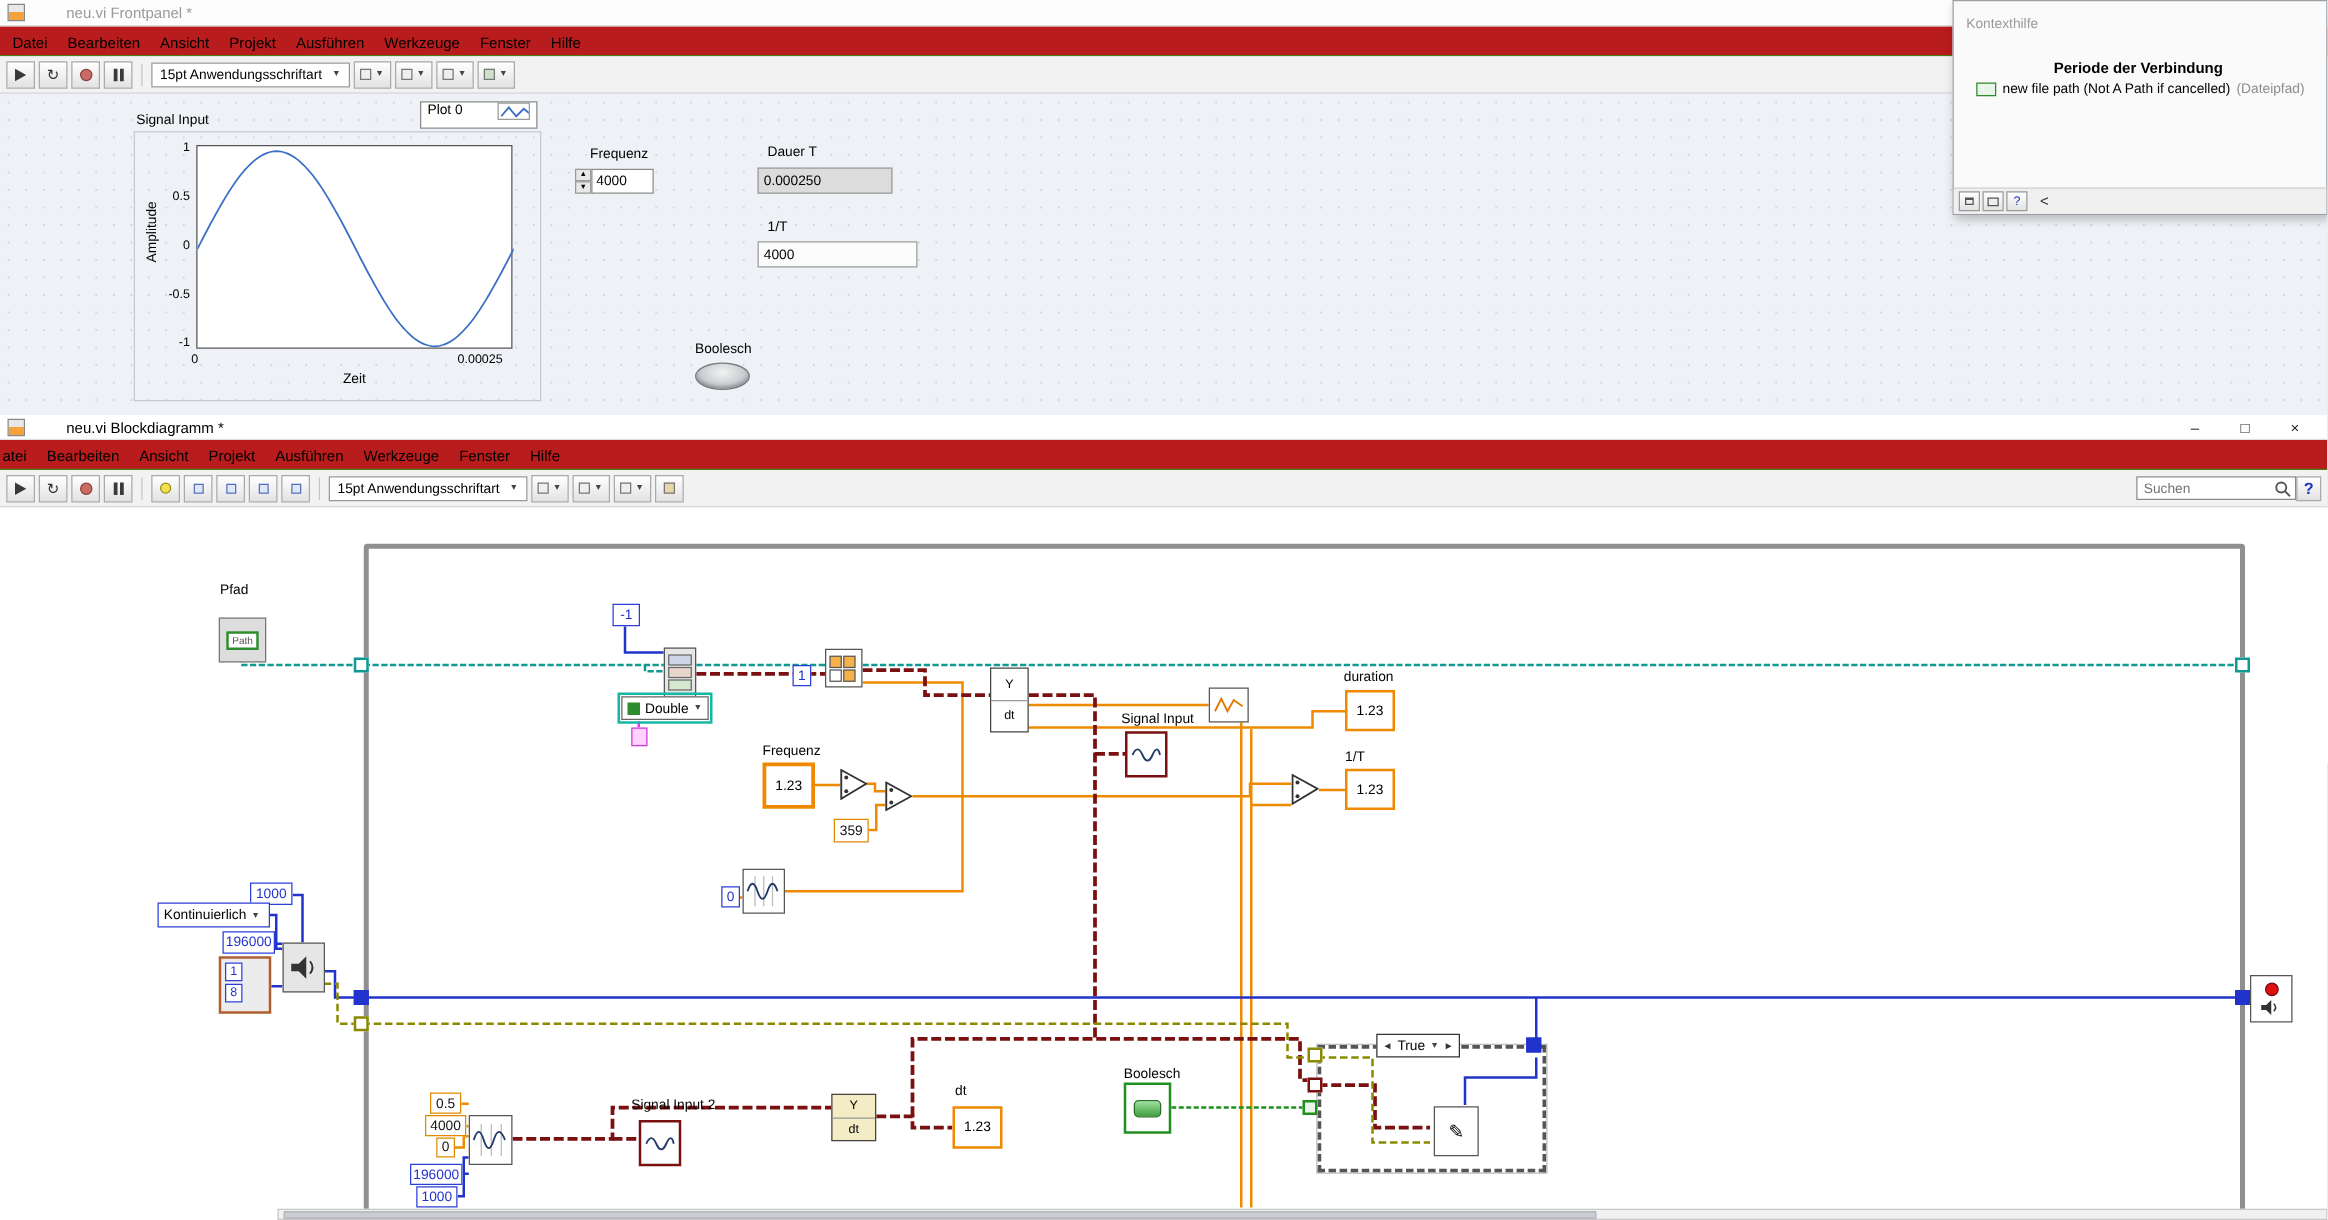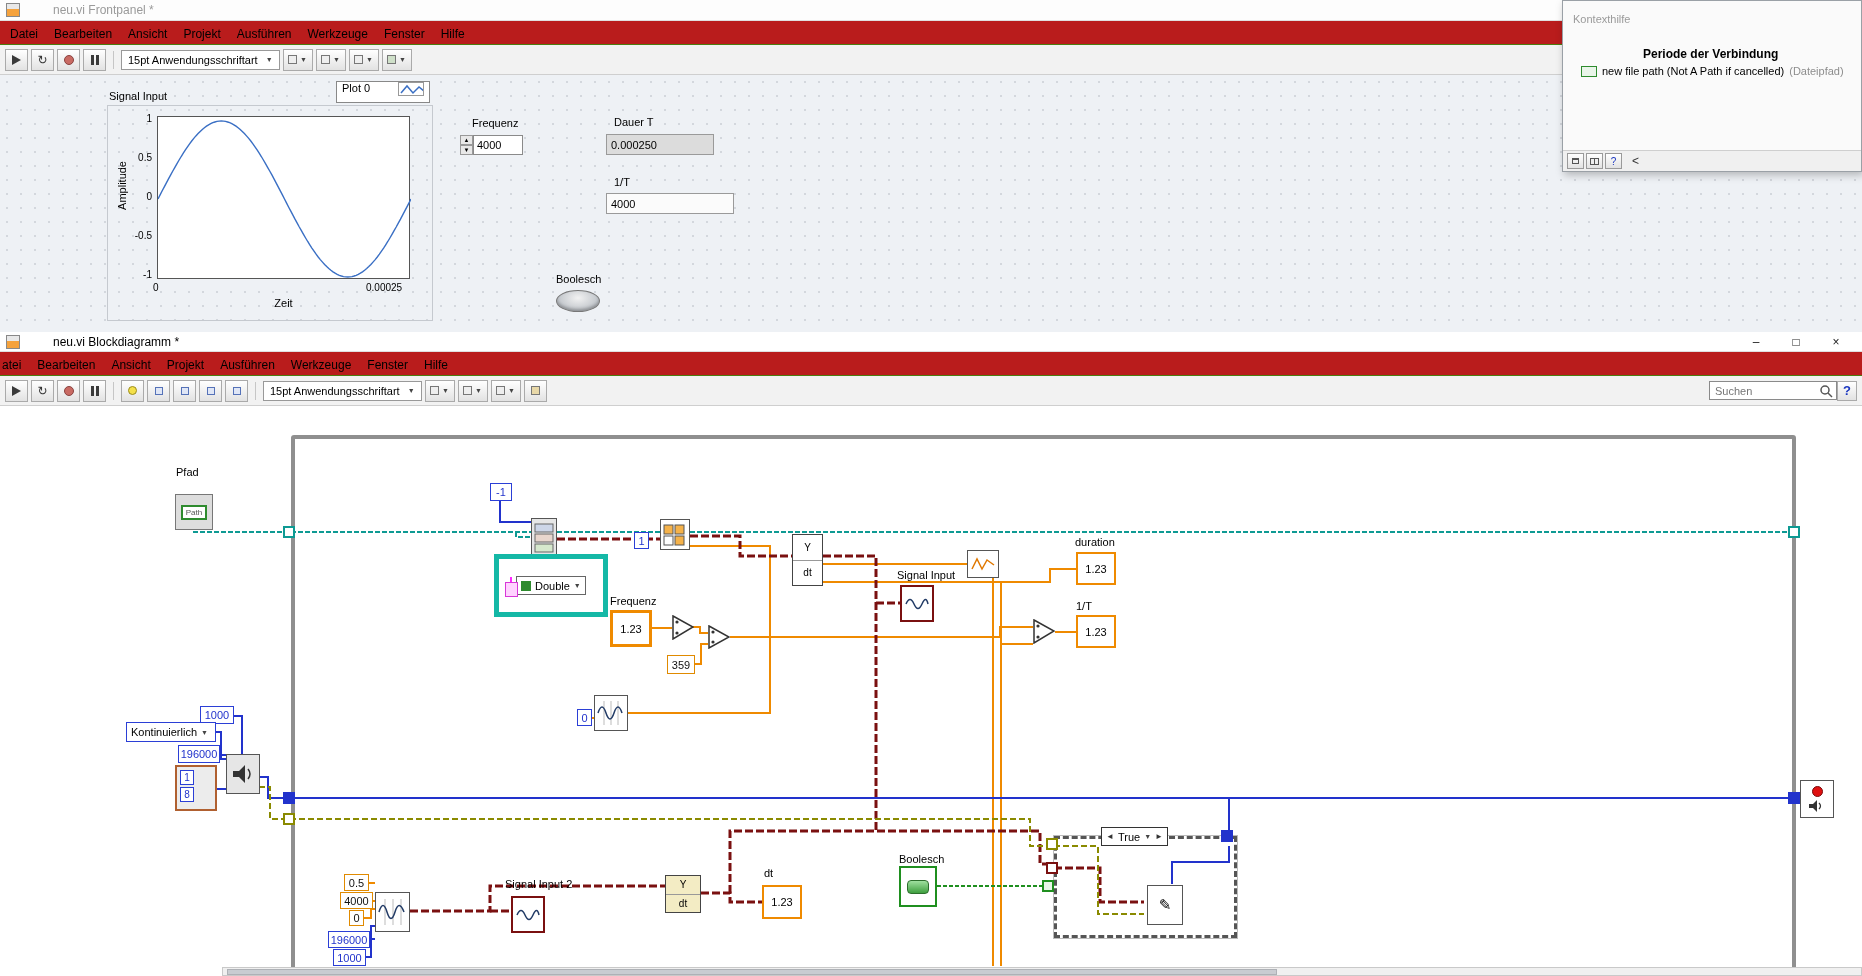--- a/index.html
+++ b/index.html
@@ -92,21 +92,21 @@
   .term { position:absolute; border:2px solid #7a1010; background:#fff; display:flex; align-items:center; justify-content:center; padding:1px; }
   .term.green { border-color:#1f8f1f; }
   .led { width:22px; height:14px; border-radius:4px; background:linear-gradient(#9fe09f,#3f9f3f); border:1px solid #2c6e2c; }
   .icon-node { position:absolute; border:1px solid #555; background:#fff; display:flex; align-items:center; justify-content:center; }
   .icon-node.gray { background:#e6e6e6; }
   .gwf { position:absolute; border:1px solid #444; background:#fff; display:flex; flex-direction:column; }
   .gwf .row { flex:1; display:flex; align-items:center; justify-content:center; font-size:10px; border-bottom:1px solid #999; }
   .gwf .row:last-child { border-bottom:none; }
   .gwf.yellow { background:#f3ecc4; }
   .ring { position:absolute; background:#fff; border:1px solid #666; display:flex; align-items:center; gap:4px; padding:0 4px; font-size:11px; }
-  .ring-wrap { position:absolute; border:5px solid #14b8a6; padding:17px; }
+  .ring-wrap { position:absolute; border:2px solid #14b8a6; padding:1px; }
   .ring-wrap .ring { position:static; height:19px; }
   .t-chip { width:10px; height:10px; background:#2e8b2e; flex:0 0 auto; }
   .cluster { position:absolute; border:2px solid #b06030; background:#ececec; display:flex; flex-direction:column; gap:2px; padding:3px; }
   .cluster .cconst { width:14px; height:15px; border:1px solid #2b3fd6; color:#2233cc; background:#fff; font-size:10px; display:flex; align-items:center; justify-content:center; }
   .case { position:absolute; border:3px dashed #555; outline:1px solid #bbb; }
   .case-header { position:absolute; left:44px; top:-12px; height:19px; background:#fff; border:1px solid #333; display:flex; align-items:center; gap:4px; padding:0 4px; font-size:11px; }
   .cs-arrow { font-size:8px; color:#333; }
   .pencil { font-size:15px; }
   .pathbox { position:absolute; border:1px solid #777; background:#ddd; display:flex; align-items:center; justify-content:center; }
   .pathbox .inner { width:26px; height:15px; background:#fff; border:2px solid #2e8b2e; font-size:8px; color:#555; display:flex; align-items:center; justify-content:center; }

